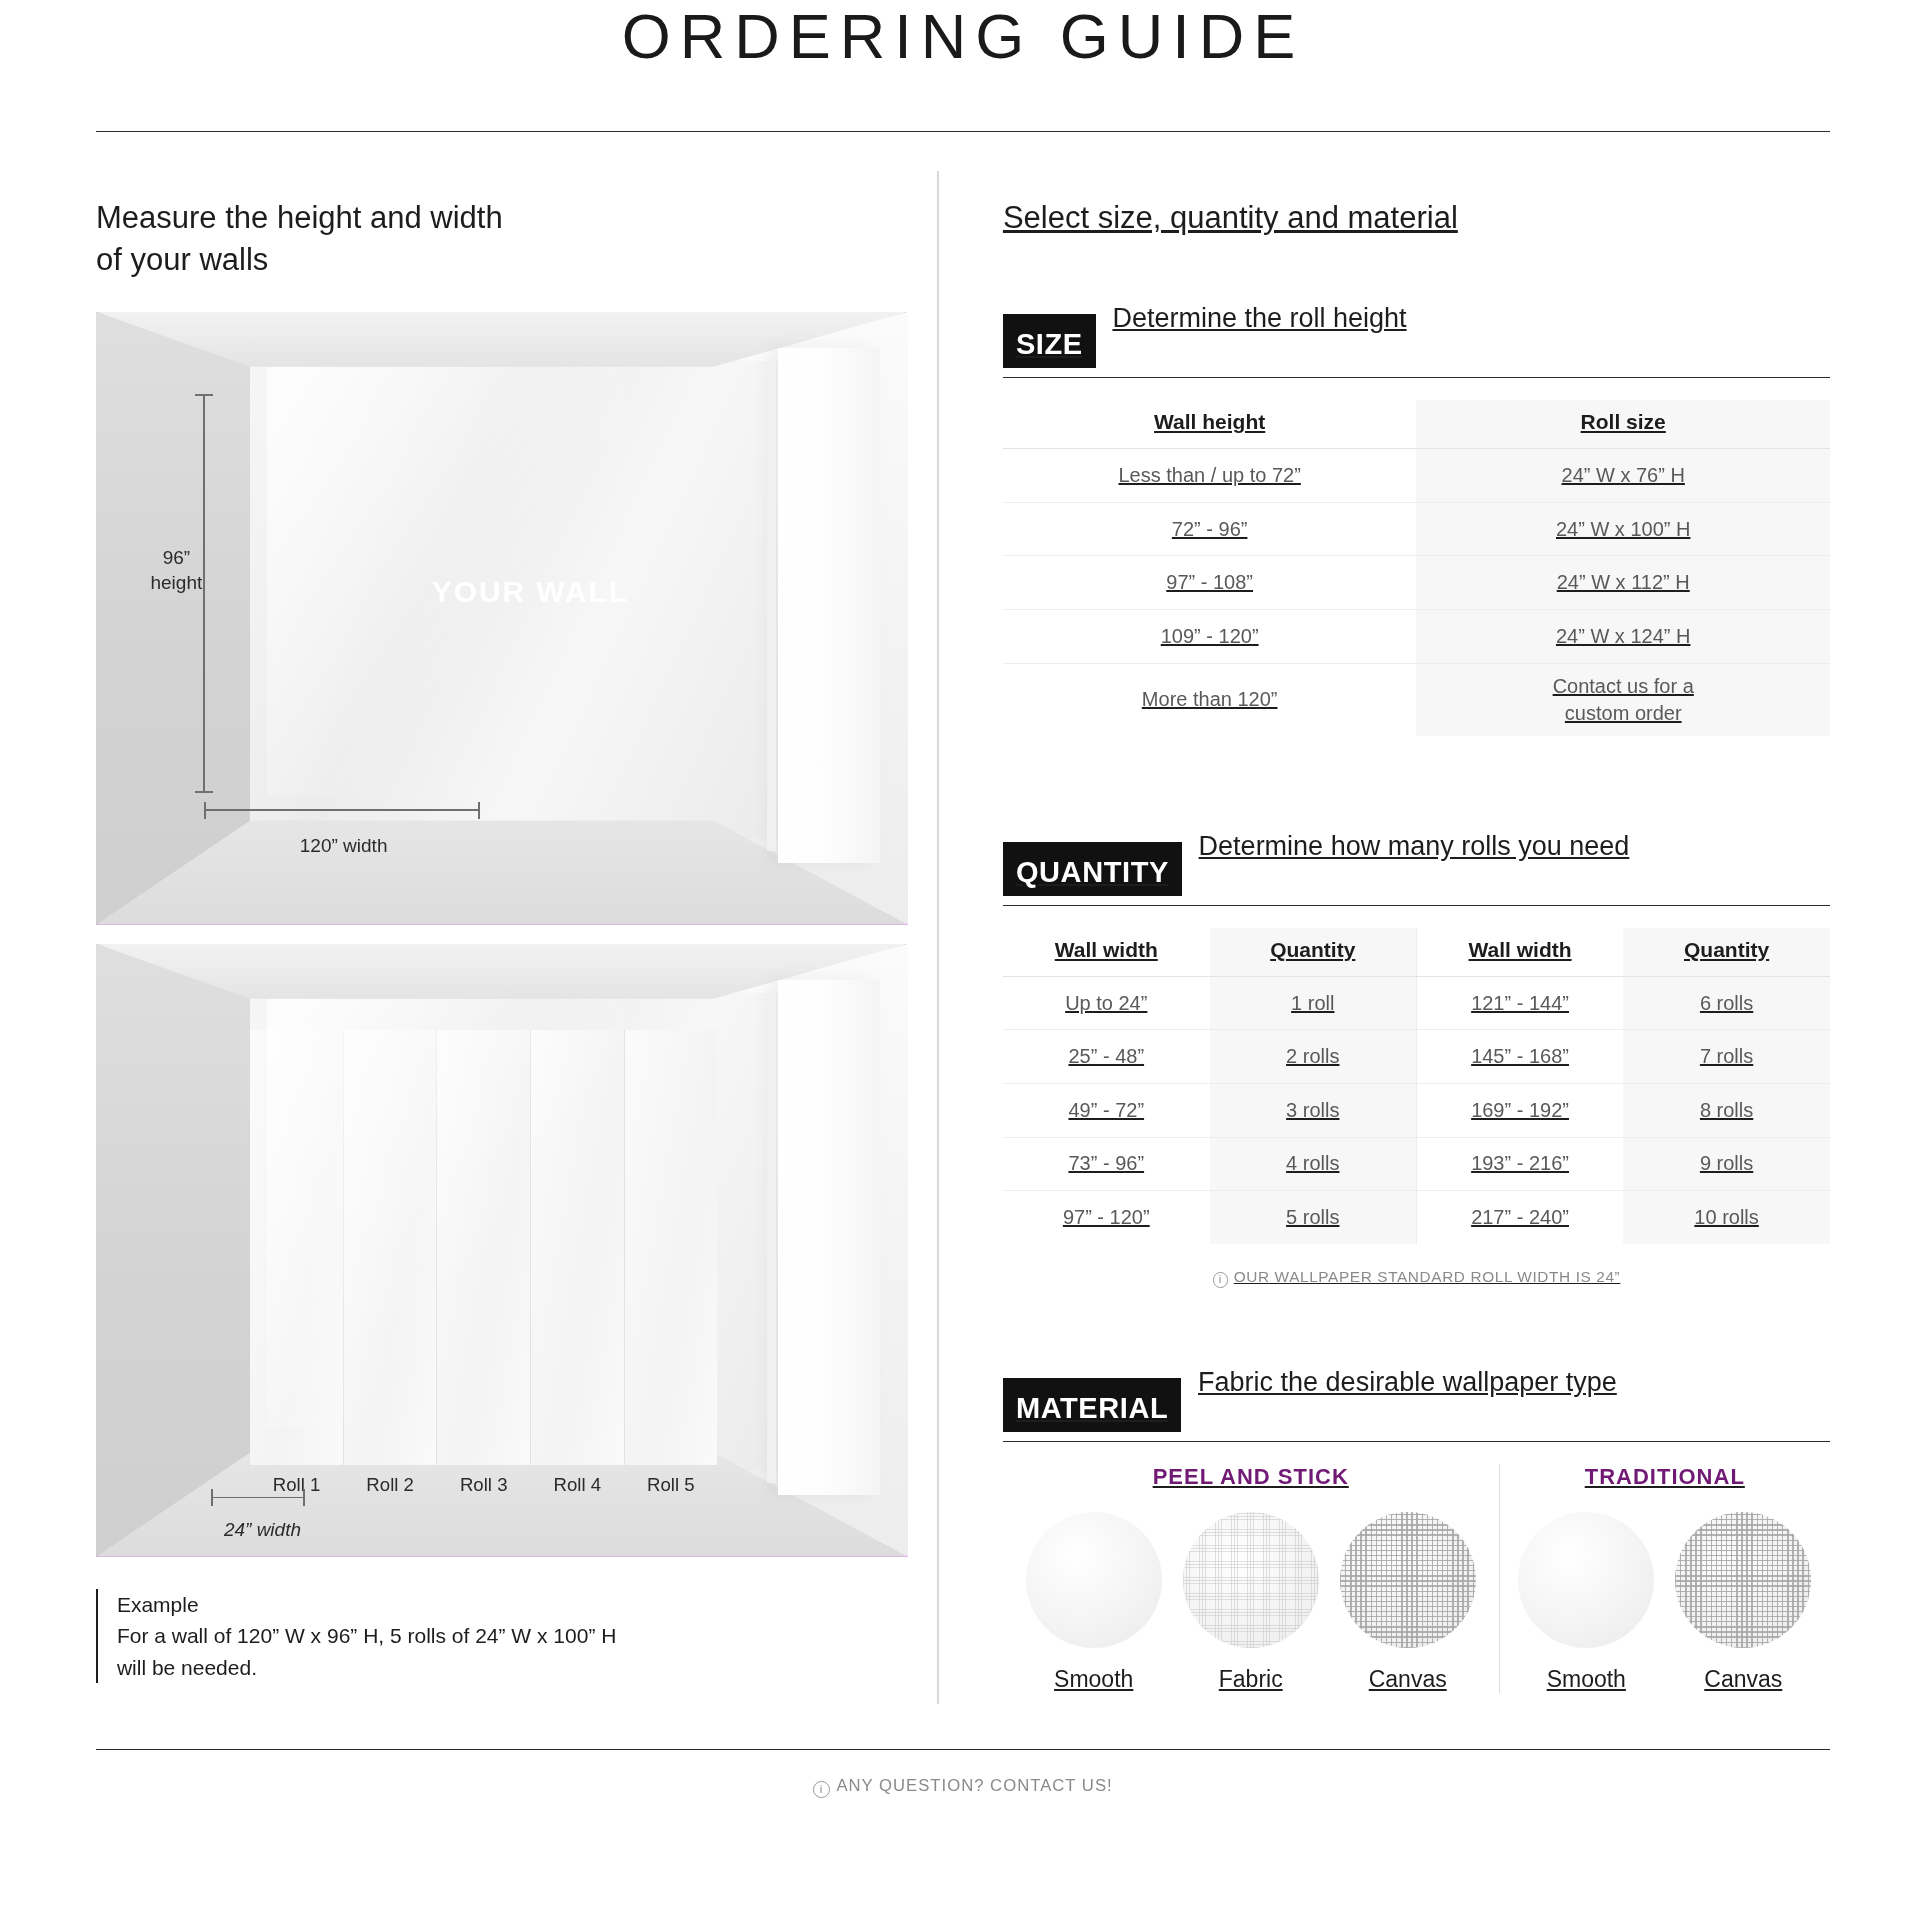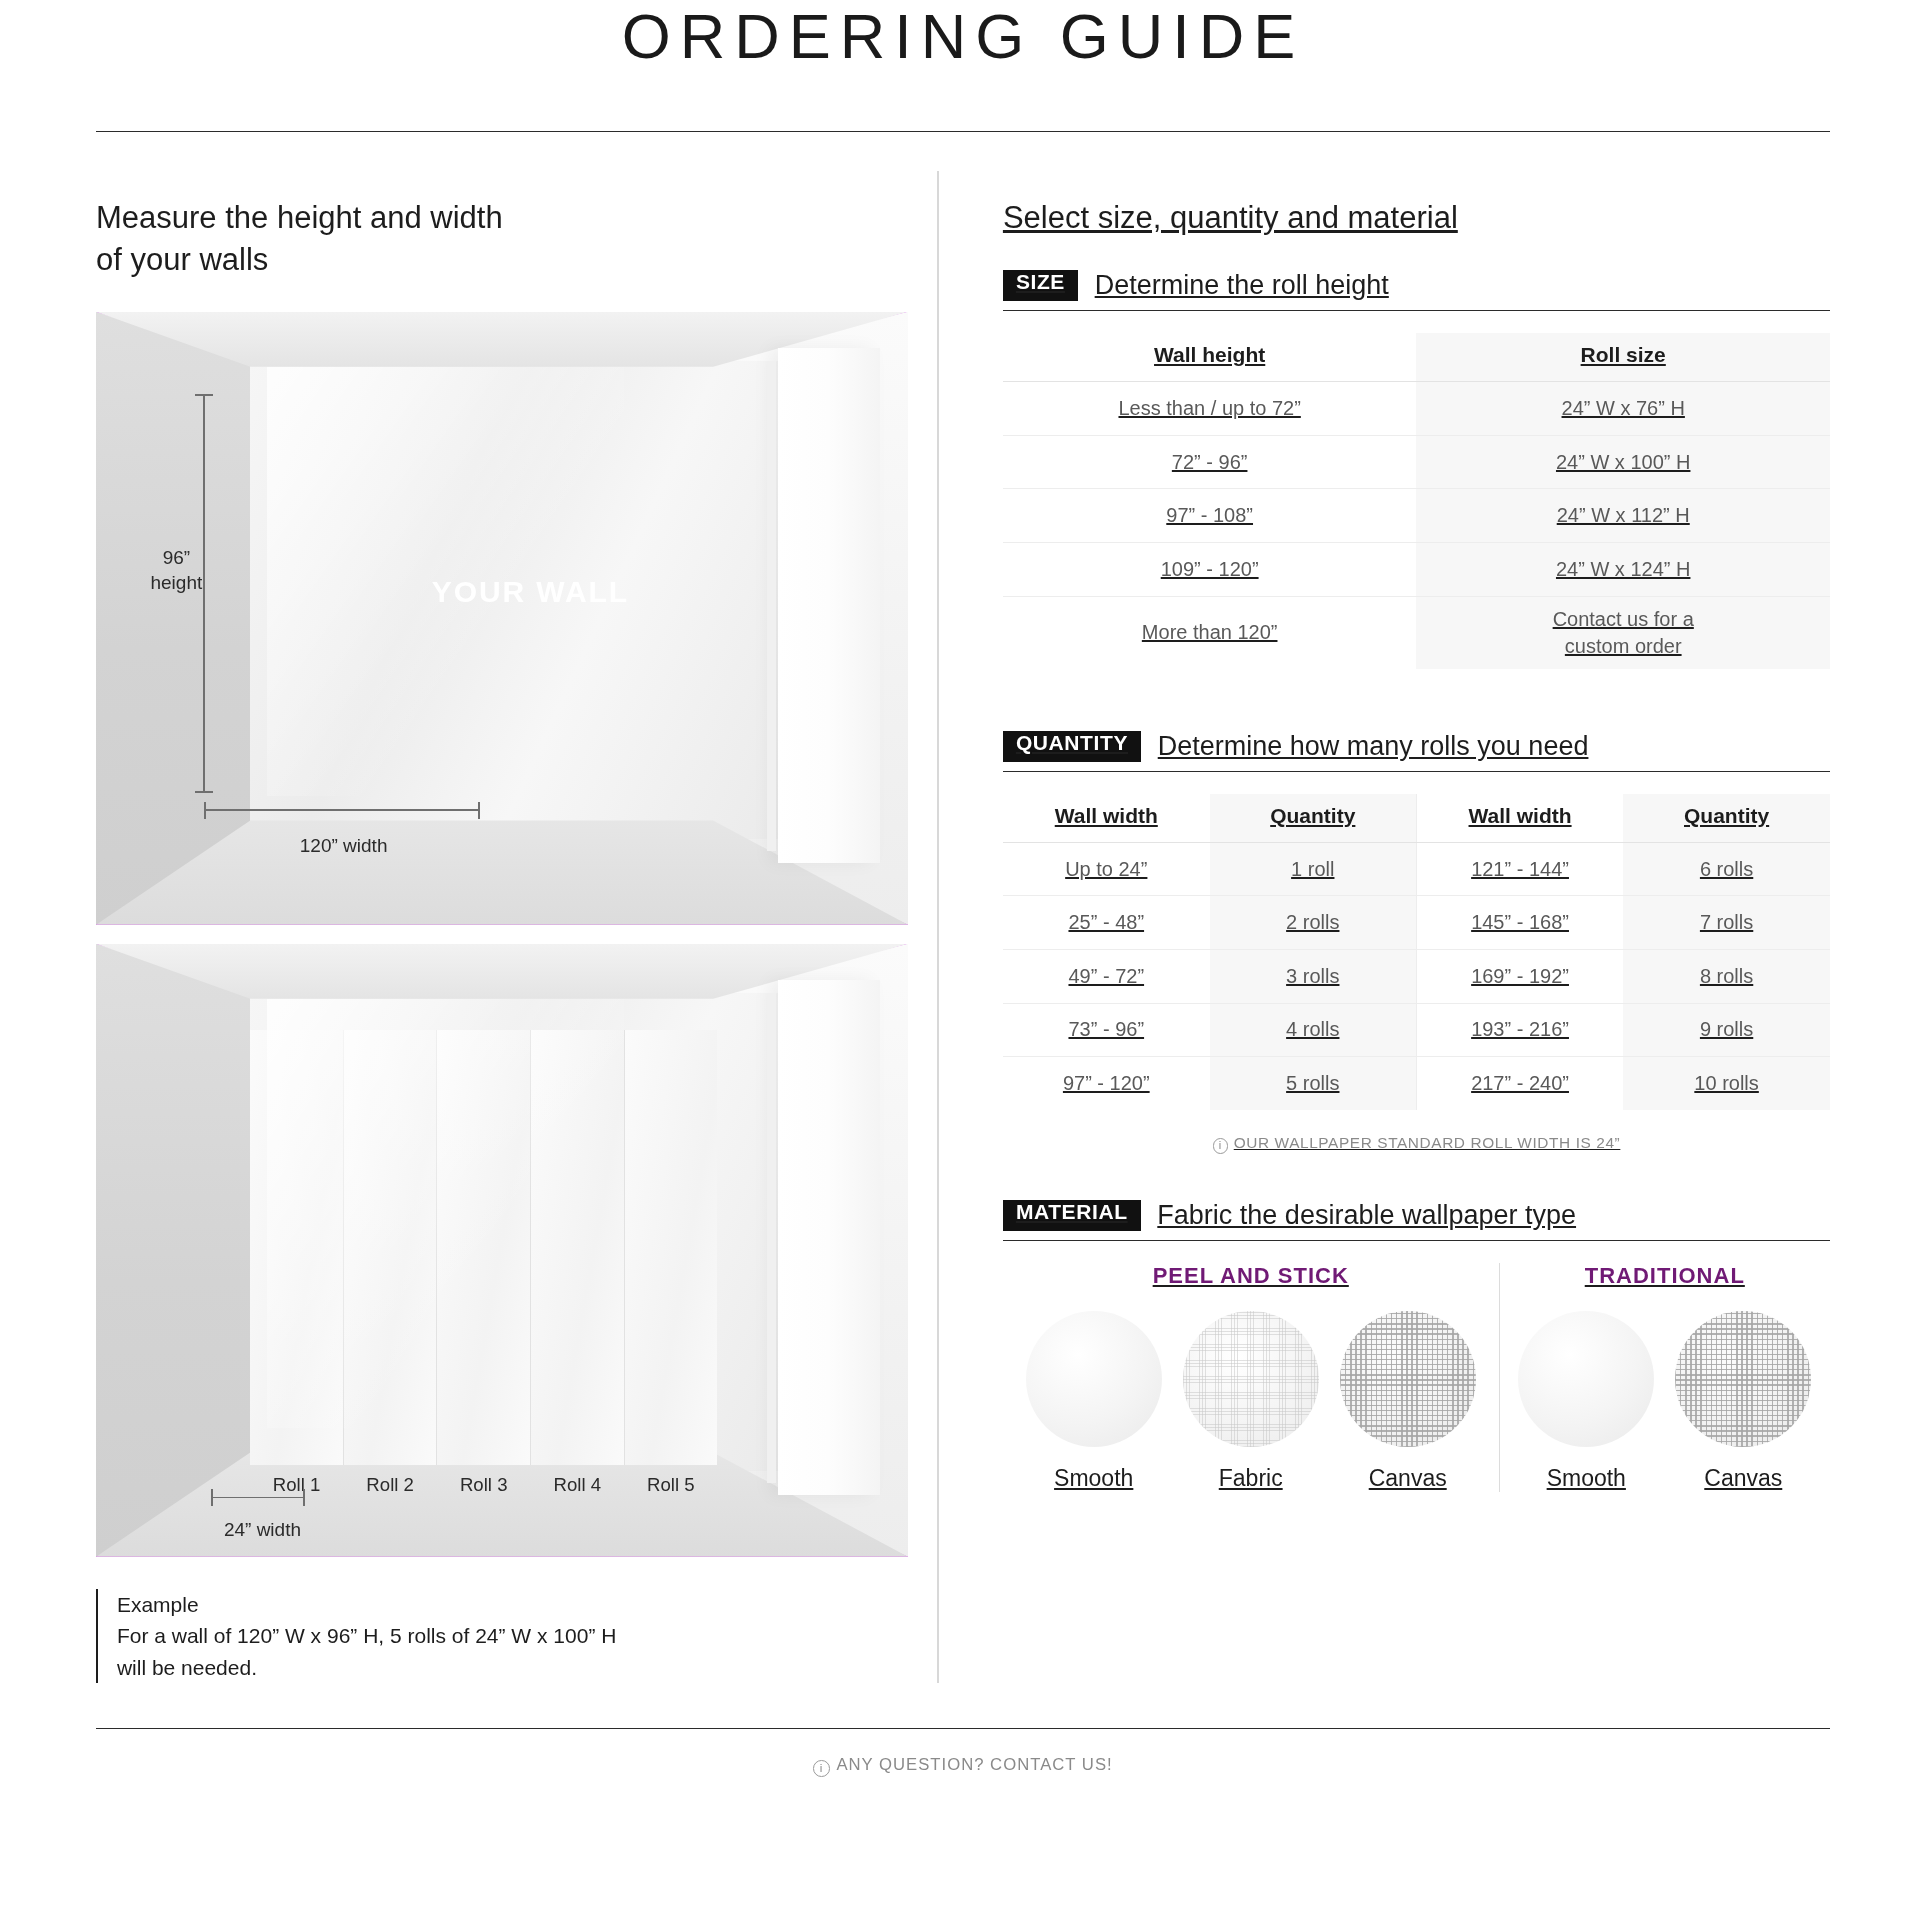--- a/index.html
+++ b/index.html
@@ -224,20 +224,21 @@
   .dim-h2::before { left: 0; }
   .dim-h2::after { right: 0; }
   .dim-h2-label {
     position: absolute;
     left: 14%;
     bottom: 2.5%;
     width: 13%;
     text-align: center;
     font-size: 19px;
     color: #2b2b2b;
+    font-style: italic;
   }
 
   
   .example {
     display: flex;
     margin-top: 32px;
   }
   .example-bar { width: 1.9px; background: #1d1d1d; margin-right: 19px; }
   .example-text {
     font-size: 21px;
@@ -251,25 +252,26 @@
   .sec-head {
     display: flex;
     align-items: center;
     border-bottom: 1.9px solid #2b2b2b;
     padding-bottom: 9px;
     margin-bottom: 22px;
   }
   .chip {
     background: #111111;
     color: #ffffff;
-    font-size: 21px;
+    font-size: 29px;
     font-weight: 700;
     letter-spacing: 0.6px;
-    padding: 0 13px 7px 13px;
+    padding: 14px 13px 7px 13px;
     margin-right: 16.7px;
+    margin-top: 44px;
   }
   .sec-sub {
     font-size: 27px;
     font-weight: 400;
     color: #1d1d1d;
   }
 
   table {
     width: 100%;
     border-collapse: collapse;

